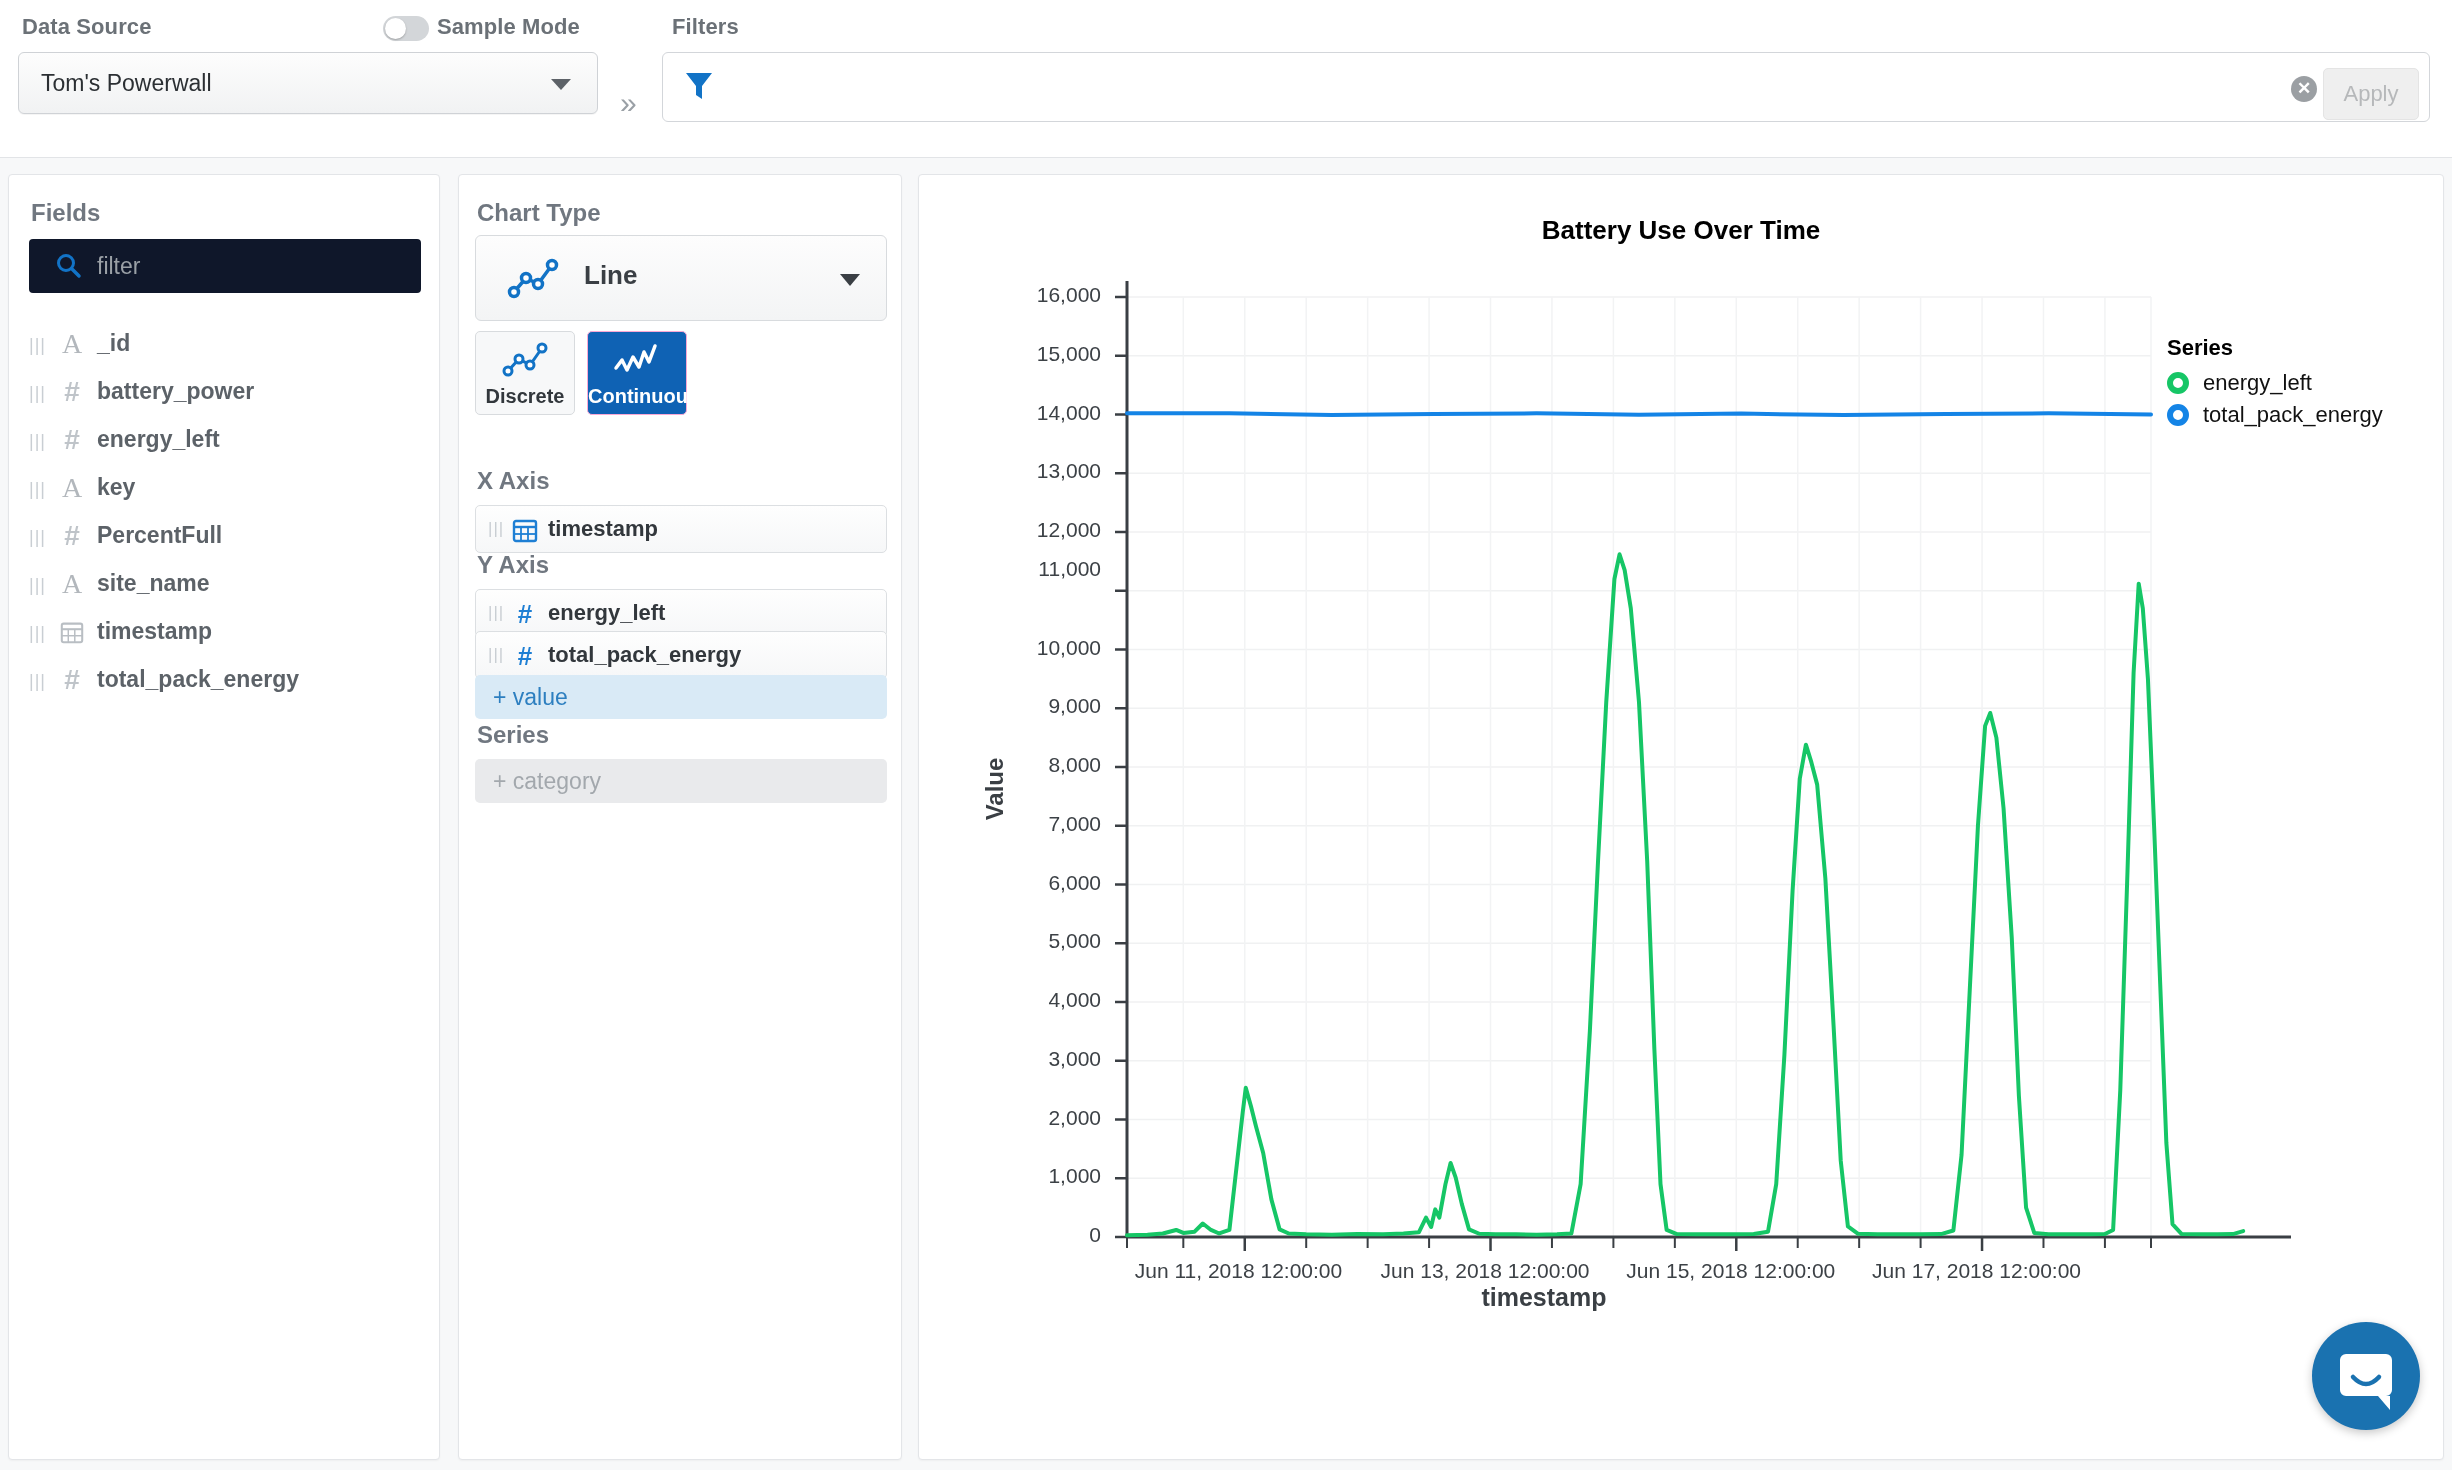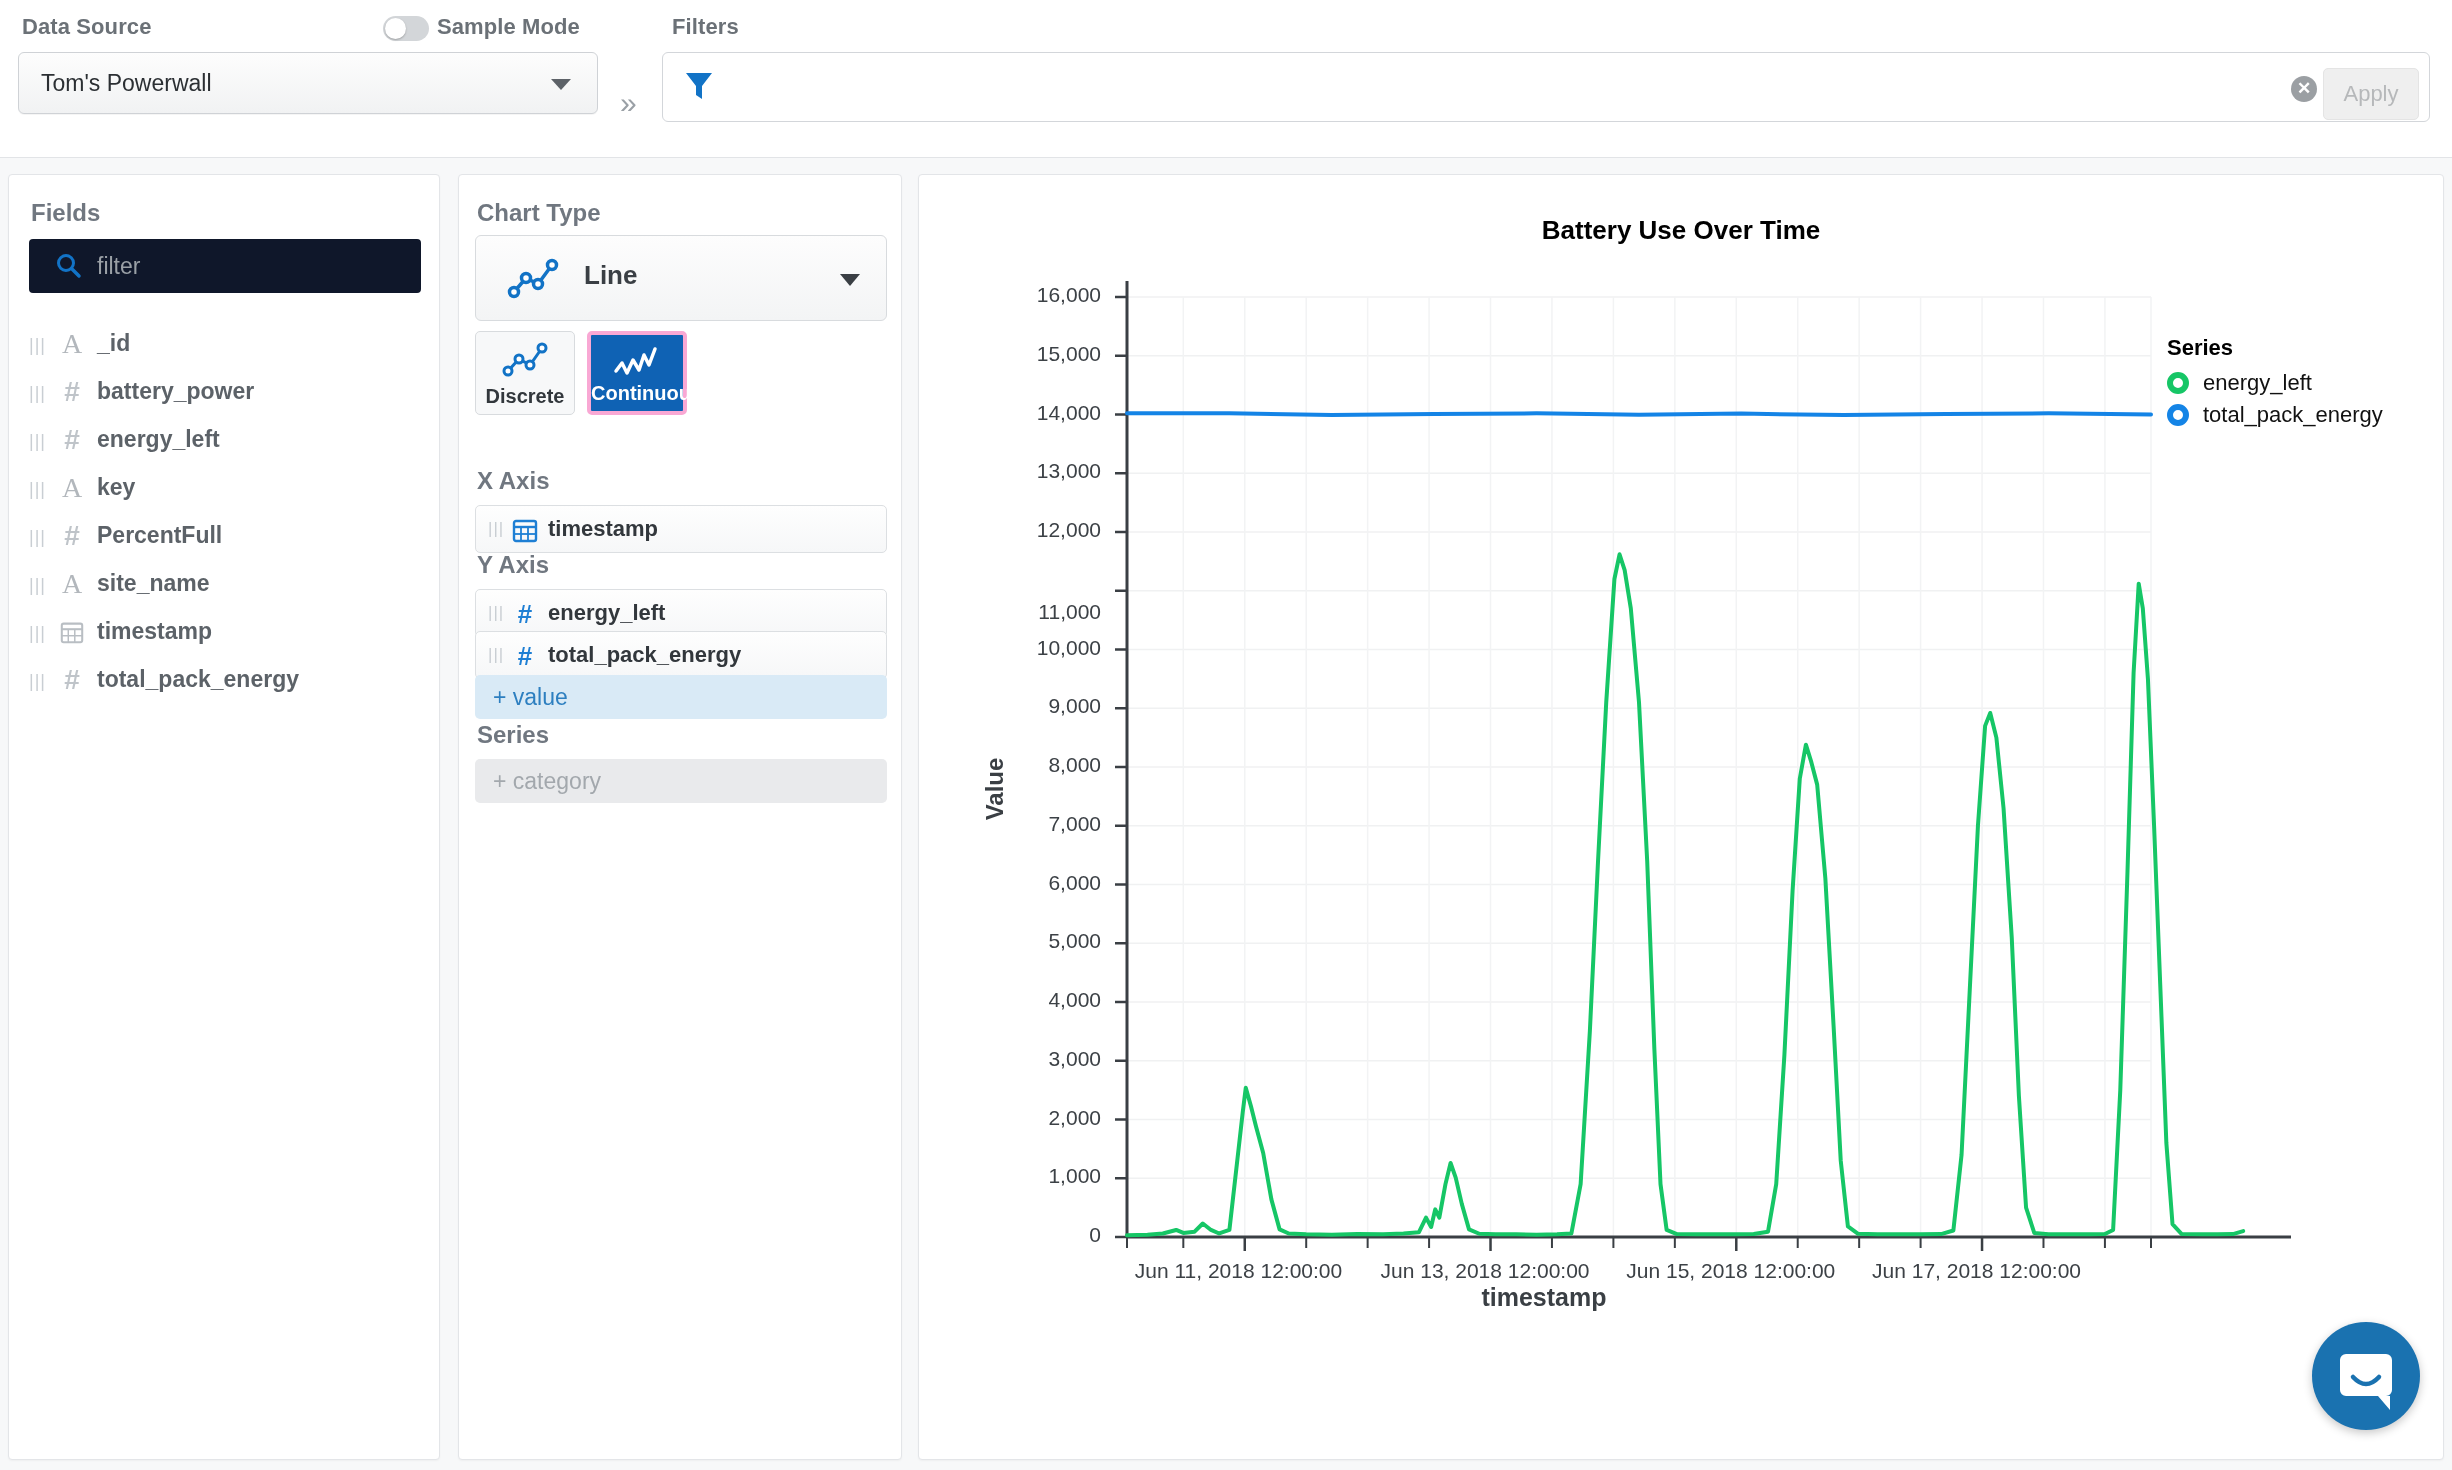--- a/index.html
+++ b/index.html
@@ -133,21 +133,21 @@
   .ct-ic { position: absolute; left: 30px; top: 20px; }
 
   .mode-btn {
     position: absolute; top: 156px; width: 100px; height: 84px;
     border-radius: 5px; text-align: center;
   }
   #mode-discrete {
     left: 16px; background: #f7f8f9; border: 1px solid #d8dbde;
   }
   #mode-continuous {
-    left: 128px; background: #0f62b4; border: 4px solid #f9a8d4;
+    left: 128px; background: #0f62b4; border: 1px solid #f9a8d4;
   }
   .mode-lbl {
     position: absolute; left: 0; right: 0; bottom: 6px;
     font-size: 20px; font-weight: bold;
   }
   #mode-discrete .mode-lbl { color: #32373c; }
   #mode-continuous .mode-lbl { color: #ffffff; }
   .mode-ic { position: absolute; left: 50%; top: 8px; transform: translateX(-50%); }
 
   #xaxis-title  { left: 18px; top: 292px; }
@@ -478,21 +478,21 @@
           <div class="ytick-lbl" style="left: 42px; top: 989.25px;">1,000</div>
           <div class="ytick-lbl" style="left: 42px; top: 930.5px;">2,000</div>
           <div class="ytick-lbl" style="left: 42px; top: 871.75px;">3,000</div>
           <div class="ytick-lbl" style="left: 42px; top: 813px;">4,000</div>
           <div class="ytick-lbl" style="left: 42px; top: 754.25px;">5,000</div>
           <div class="ytick-lbl" style="left: 42px; top: 695.5px;">6,000</div>
           <div class="ytick-lbl" style="left: 42px; top: 636.75px;">7,000</div>
           <div class="ytick-lbl" style="left: 42px; top: 578px;">8,000</div>
           <div class="ytick-lbl" style="left: 42px; top: 519.25px;">9,000</div>
           <div class="ytick-lbl" style="left: 42px; top: 460.5px;">10,000</div>
-          <div class="ytick-lbl" style="left: 42px; top: 425px;">11,000</div>
+          <div class="ytick-lbl" style="left: 42px; top: 382px;">11,000</div>
           <div class="ytick-lbl" style="left: 42px; top: 343px;">12,000</div>
           <div class="ytick-lbl" style="left: 42px; top: 284.25px;">13,000</div>
           <div class="ytick-lbl" style="left: 42px; top: 225.5px;">14,000</div>
           <div class="ytick-lbl" style="left: 42px; top: 166.75px;">15,000</div>
           <div class="ytick-lbl" style="left: 42px; top: 108px;">16,000</div>
         </div>
       <div id="xlabels">
           <div class="xtick-lbl" style="left: 215.76px; top: 1084px;">Jun 11, 2018 12:00:00</div>
           <div class="xtick-lbl" style="left: 461.52px; top: 1084px;">Jun 13, 2018 12:00:00</div>
           <div class="xtick-lbl" style="left: 707.28px; top: 1084px;">Jun 15, 2018 12:00:00</div>

